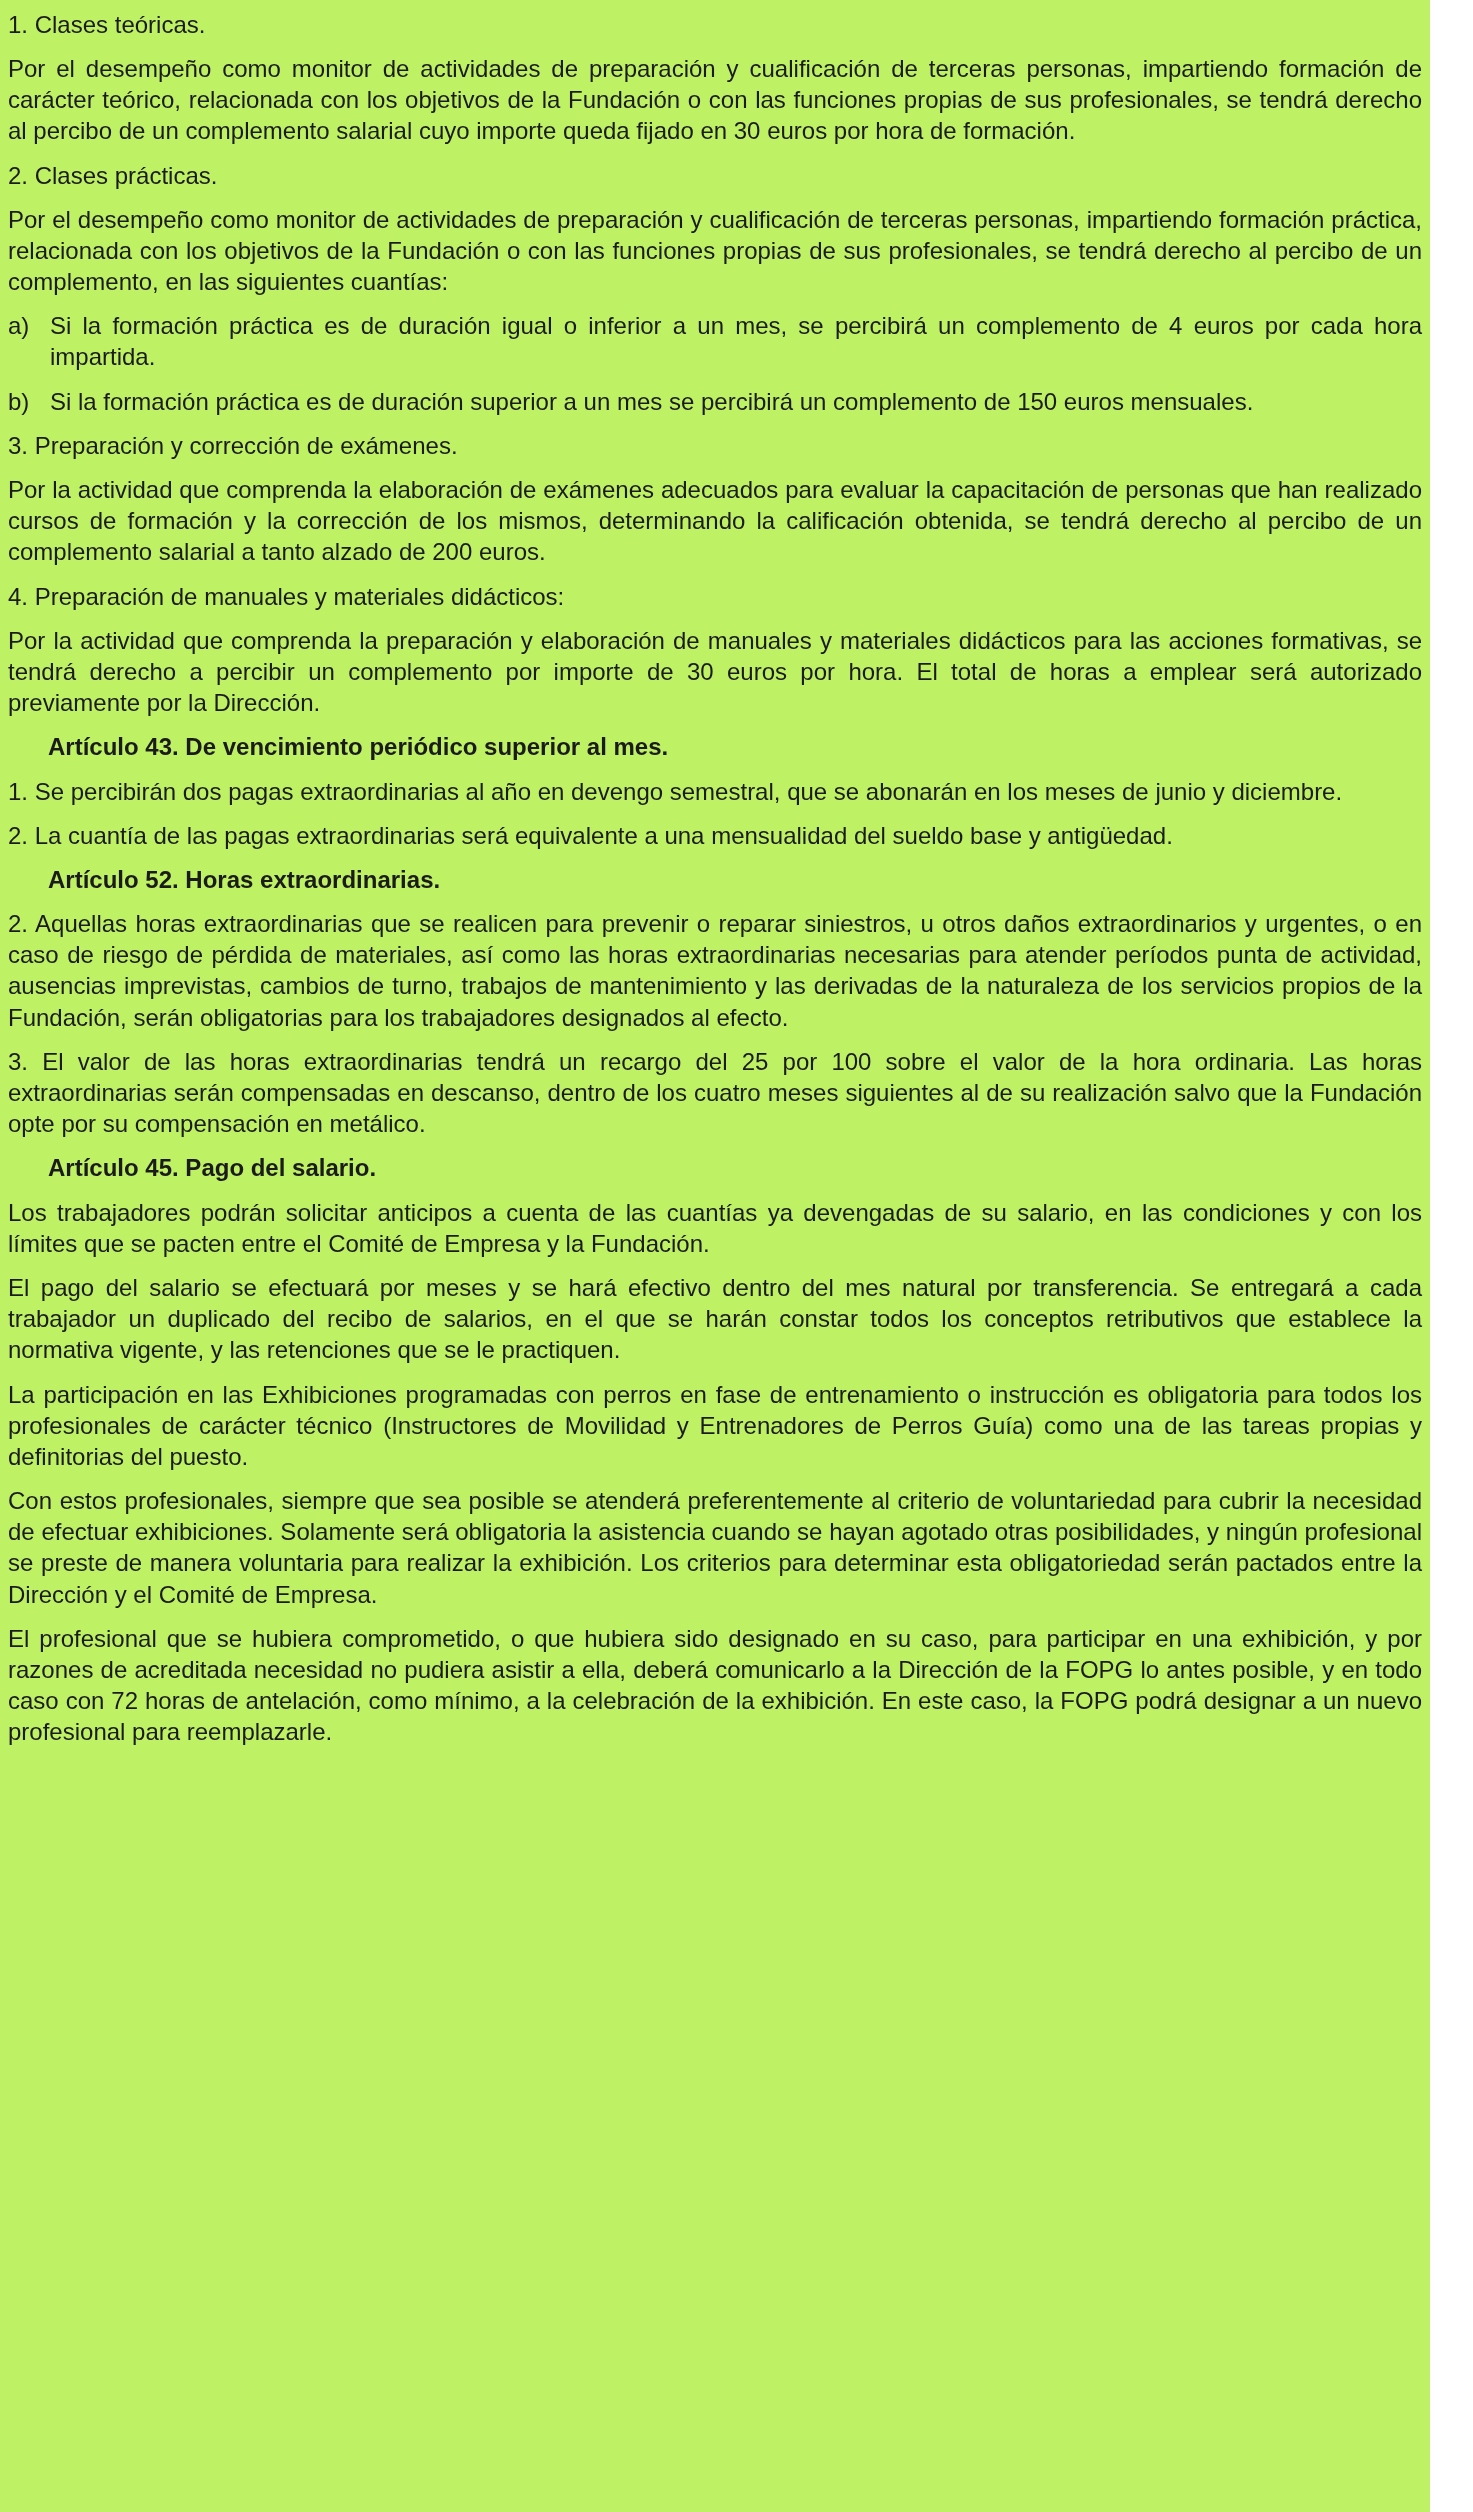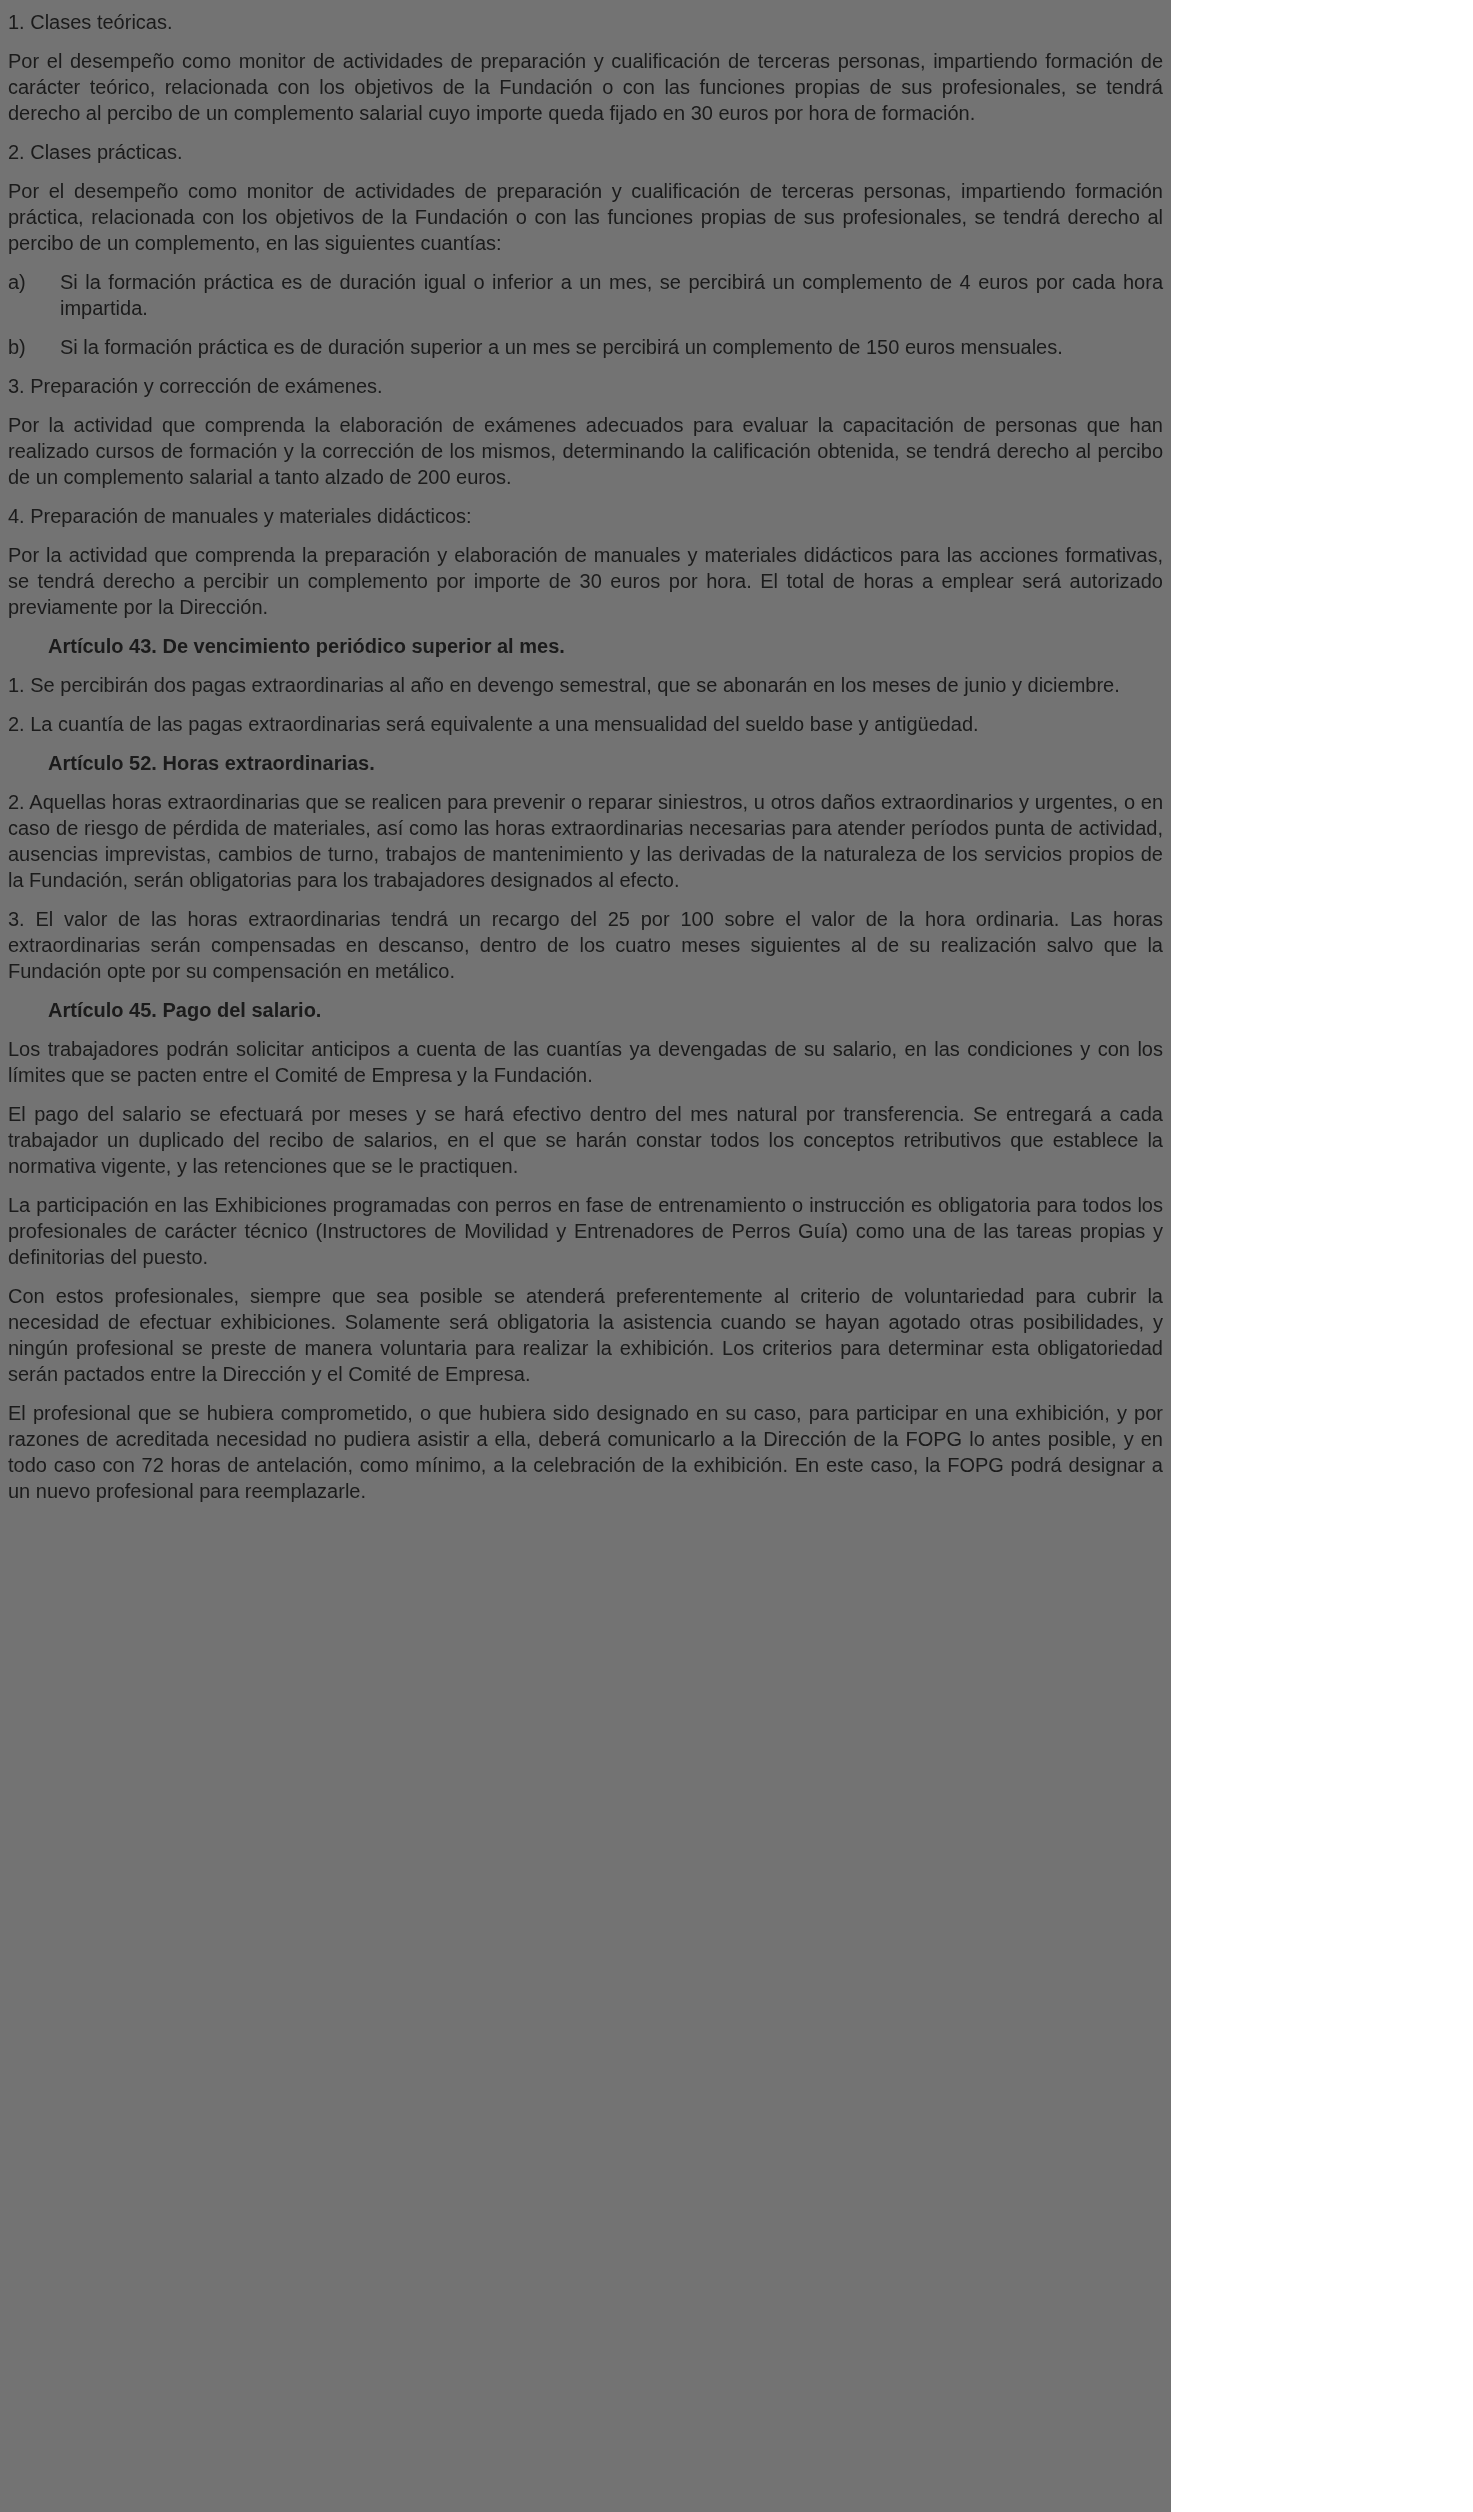--- a/index.html
+++ b/index.html
@@ -1,28 +1,28 @@
 <!DOCTYPE html>
 <html lang="es" style="font-size:14px"><head>
 <meta charset="utf-8">
 <style>
   html, body {
     margin: 0;
     padding: 0;
     background: #ffffff;
   }
   .page {
-    width: 1171px;
+    width: 1430px;
     min-height: 2512px;
     box-sizing: border-box;
     padding: 8.8px 8px 17.5px 8px;
-    background: #737373;
+    background: #bef264;
     color: #1b1b1b;
     font-family: "Liberation Sans", "DejaVu Sans", sans-serif;
-    font-size: 20px;
+    font-size: 24px;
     line-height: 1.3;
   }
   .block {
     margin: 0 0 13px 0;
     text-align: justify;
   }
   .heading {
     font-weight: bold;
     margin-left: 40px;
   }
@@ -30,21 +30,20 @@
     display: flex;
     align-items: flex-start;
   }
   .marker {
     flex: 0 0 42px;
     text-align: left;
   }
   .li-text {
     flex: 1 1 auto;
     text-align: justify;
-    margin-left: 10px;
   }
 </style>
 </head>
 <body>
 
 <div class="page">
 
   <p class="block">1. Clases teóricas.</p>
   <p class="block">Por el desempeño como monitor de actividades de preparación y cualificación de terceras personas, impartiendo formación de carácter teórico, relacionada con los objetivos de la Fundación o con las funciones propias de sus profesionales, se tendrá derecho al percibo de un complemento salarial cuyo importe queda fijado en 30 euros por hora de formación.</p>
   <p class="block">2. Clases prácticas.</p>

